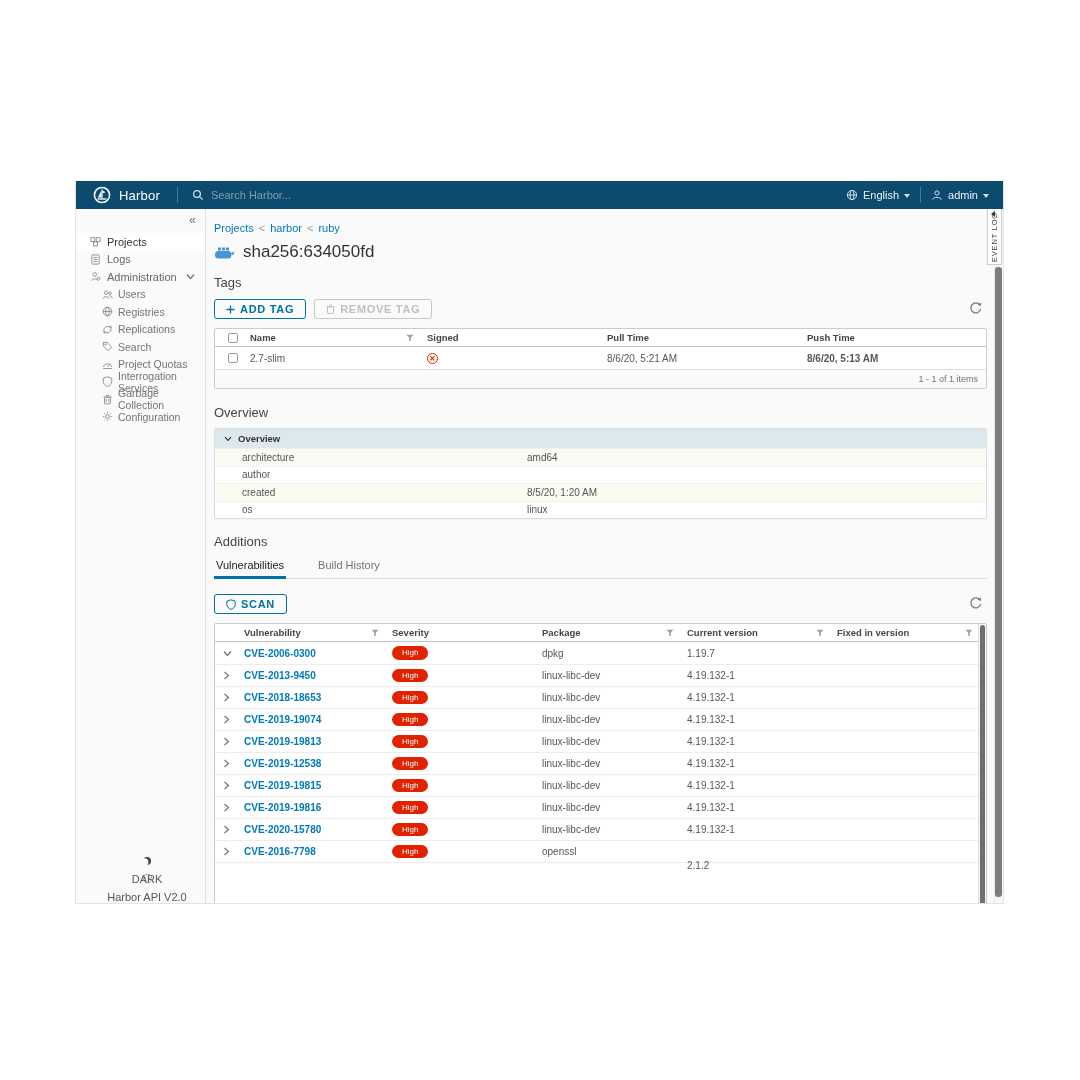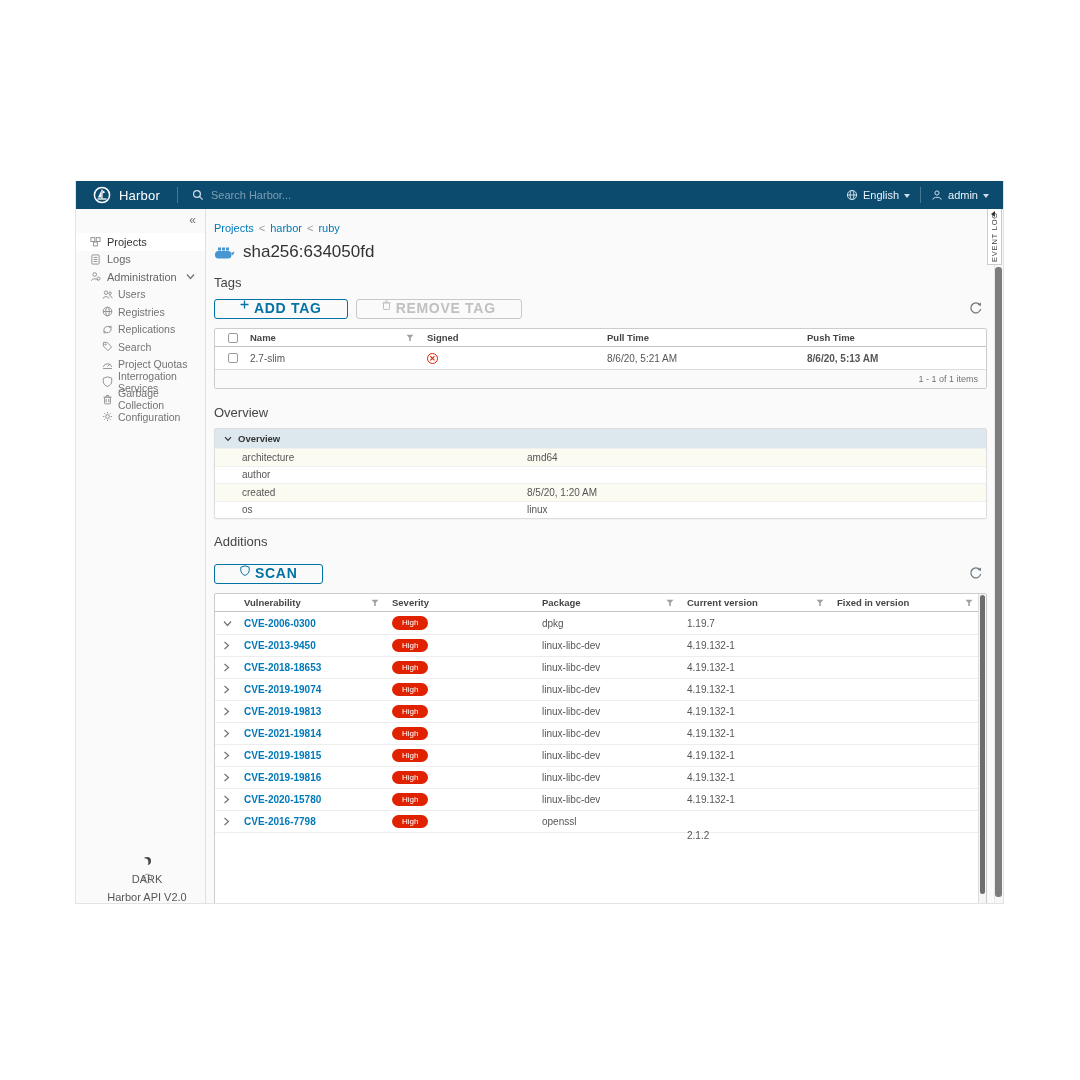--- a/index.html
+++ b/index.html
@@ -42,21 +42,21 @@
   .evlog .tri{position:absolute;top:2px;left:3px;width:0;height:0;border-top:3px solid transparent;border-bottom:3px solid transparent;border-right:4px solid #333;}
 
   
   .main{position:absolute;left:130px;top:28px;right:16px;bottom:0;padding-left:8px;overflow:hidden;}
   .crumbs{margin-top:13px;font-size:11px;color:#999;}
   .crumbs a{color:#0079b8;text-decoration:none;cursor:pointer;}
   .crumbs .sep{margin:0 5px;color:#9a9a9a;}
   .title-row{margin-top:8px;display:flex;align-items:center;gap:8px;color:#333;font-size:17px;}
   .sec-h{margin-top:13px;font-size:13px;color:#454545;}
   .btn-row{margin-top:9px;display:flex;gap:8px;position:relative;height:21px;}
-  .obtn{height:20px;border:1px solid #0072a3;color:#0072a3;background:transparent;border-radius:3px;font-size:14px;font-weight:700;letter-spacing:.7px;padding:0 25px;display:inline-flex;gap:5px;cursor:pointer;font-family:inherit;}
+  .obtn{height:20px;border:1px solid #0072a3;color:#0072a3;background:transparent;border-radius:3px;font-size:11px;font-weight:700;letter-spacing:.7px;padding:0 11px;display:inline-flex;align-items:center;gap:5px;cursor:pointer;font-family:inherit;}
   .obtn.disabled{border-color:#c8c8c8;color:#c0c0c0;cursor:default;}
   .refresh{position:absolute;right:4px;top:2px;cursor:pointer;}
 
   .grid{margin-top:8px;background:#fff;border:1px solid #ccc;border-radius:2px;font-size:10px;color:#565656;position:relative;}
   .g-head{display:flex;height:18px;align-items:center;border-bottom:1px solid #c4c4c4;font-size:9.5px;font-weight:700;color:#454545;}
   .g-cell{padding-left:5px;display:flex;align-items:center;gap:4px;flex:none;}
   .g-row{display:flex;height:22px;align-items:center;border-top:1px solid #ededed;}
   .g-row:first-child{border-top:none;}
   .g-foot{height:19px;border-top:1px solid #ddd;background:#fafafa;font-size:9px;color:#737373;display:flex;align-items:center;justify-content:flex-end;padding-right:8px;}
   .cbx{width:10px;height:10px;border:1px solid #9a9a9a;border-radius:2px;background:#fff;margin-left:8px;cursor:pointer;}
@@ -391,20 +391,24 @@
           </div>
           <div class="ov-row">
             <span class="ov-label">os</span>
             <span>linux</span>
           </div>
         </div>
     </div>
 
     <div class="sec-h" style="margin-top:15px">Additions</div>
 
+    <div class="tabs">
+        <div class="tab active">Vulnerabilities</div>
+        <div class="tab">Build History</div>
+      </div>
 
     <div class="btn-row" style="margin-top:15px">
       <button class="obtn">
         <svg width="10" height="11" viewBox="0 0 10 11">
             <path d="M5 0.8 L9.2 2.2 V5.2 C9.2 7.8 7.5 9.4 5 10.4 C2.5 9.4 0.8 7.8 0.8 5.2 V2.2 Z" stroke="#0072a3" fill="none"></path>
           </svg>
         <span>SCAN</span>
       </button>
       <span class="refresh">
         <svg width="14" height="14" viewBox="0 0 14 14">
@@ -546,21 +550,21 @@
           </div>
           <div class="g-row">
             <span class="g-cell" style="width: 24px; padding-left: 8px;">
               <span class="expander">
                 <svg width="7" height="9" viewBox="0 0 7 9">
                   <path d="M1.5 1 L5.5 4.5 L1.5 8" stroke="#737373" stroke-width="1.2" fill="none"></path>
                 </svg>
               </span>
             </span>
             <span class="g-cell" style="width: 148px;">
-              <a class="cve">CVE-2021-19814</a>
+              <a class="cve">CVE-2019-12538</a>
             </span>
             <span class="g-cell" style="width: 150px;">
               <span class="badge high">High</span>
             </span>
             <span class="g-cell" style="width: 145px;">linux-libc-dev</span>
             <span class="g-cell" style="width: 150px;">4.19.132-1</span>
             <span class="g-cell" style="width: 149px;"></span>
           </div>
           <div class="g-row">
             <span class="g-cell" style="width: 24px; padding-left: 8px;">

